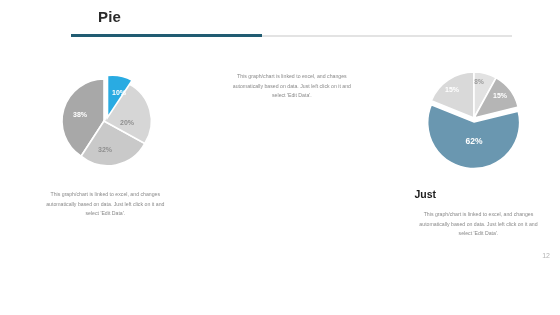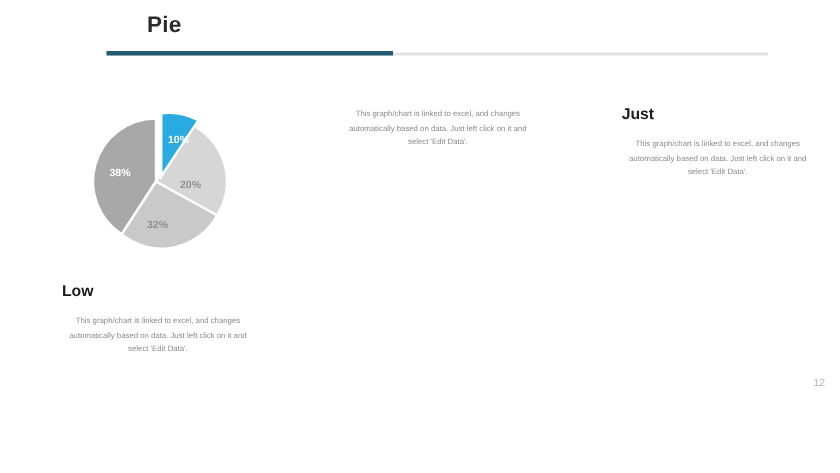--- a/index.html
+++ b/index.html
@@ -128,29 +128,46 @@
 
           <g transform="translate(3.5,-3.5)">
             <path d="M 69 59 L 93.7 21.7 A 42 42 0 0 0 69 17 Z" fill="#29abe2" stroke="#ffffff" stroke-width="1.6"></path>
           </g>
           <text class="pie-label" x="84" y="33" font-size="7" fill="#ffffff" text-anchor="middle">10%</text>
           <text class="pie-label" x="92" y="63" font-size="7" fill="#8f8f8f" text-anchor="middle">20%</text>
           <text class="pie-label" x="70" y="90" font-size="7" fill="#8f8f8f" text-anchor="middle">32%</text>
           <text class="pie-label" x="45" y="55" font-size="7" fill="#ffffff" text-anchor="middle">38%</text>
         </svg>
       </div>
-      <div class="col-heading">Low</div>
       <div class="col-body">This graph/chart is linked to excel, and changes automatically based on data. Just left click on it and select 'Edit Data'.</div>
     </div>
 
     <div class="col">
       <div class="col-body">This graph/chart is linked to excel, and changes automatically based on data. Just left click on it and select 'Edit Data'.</div>
     </div>
 
     <div class="col">
+      <div class="chart-wrap">
+        <svg width="140" height="118" viewBox="0 0 140 118">
+
+          <path d="M 66 56 L 66 10 A 46 46 0 0 0 23.3 38.7 Z" fill="#d9d9d9" stroke="#ffffff" stroke-width="1.6"></path>
+
+          <path d="M 66 56 L 66 10 A 46 46 0 0 1 88.2 15.7 Z" fill="#e2e2e2" stroke="#ffffff" stroke-width="1.6"></path>
+
+          <path d="M 66 56 L 88.2 15.7 A 46 46 0 0 1 110.2 45.1 Z" fill="#b5b5b5" stroke="#ffffff" stroke-width="1.6"></path>
+
+          <g transform="translate(0,4)">
+            <path d="M 66 56 L 110.2 45.1 A 46 46 0 1 1 23.3 38.7 Z" fill="#6a97b0" stroke="#ffffff" stroke-width="1.6"></path>
+          </g>
+          <text class="pie-label" x="66" y="82" font-size="8.5" fill="#ffffff" text-anchor="middle">62%</text>
+          <text class="pie-label" x="44" y="30" font-size="7" fill="#ffffff" text-anchor="middle">15%</text>
+          <text class="pie-label" x="71" y="22" font-size="6.5" fill="#9a9a9a" text-anchor="middle">8%</text>
+          <text class="pie-label" x="92" y="36" font-size="7" fill="#ffffff" text-anchor="middle">15%</text>
+        </svg>
+      </div>
       <div class="col-heading">Just</div>
       <div class="col-body">This graph/chart is linked to excel, and changes automatically based on data. Just left click on it and select 'Edit Data'.</div>
     </div>
 
   </div>
 
   <div class="page-number">12</div>
 </div>
 
 </body></html>

